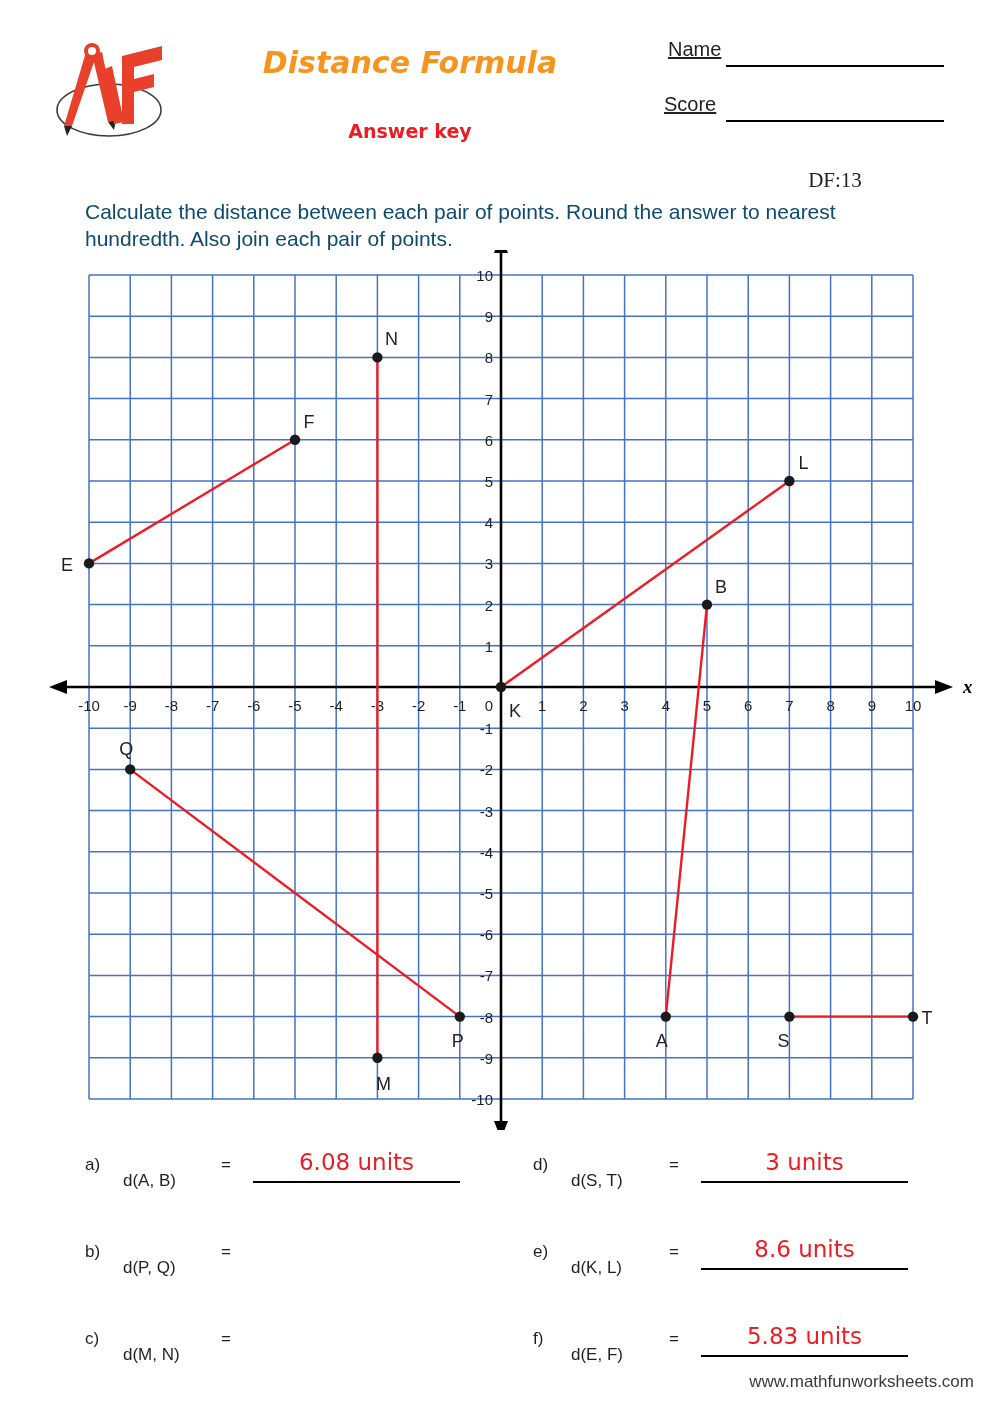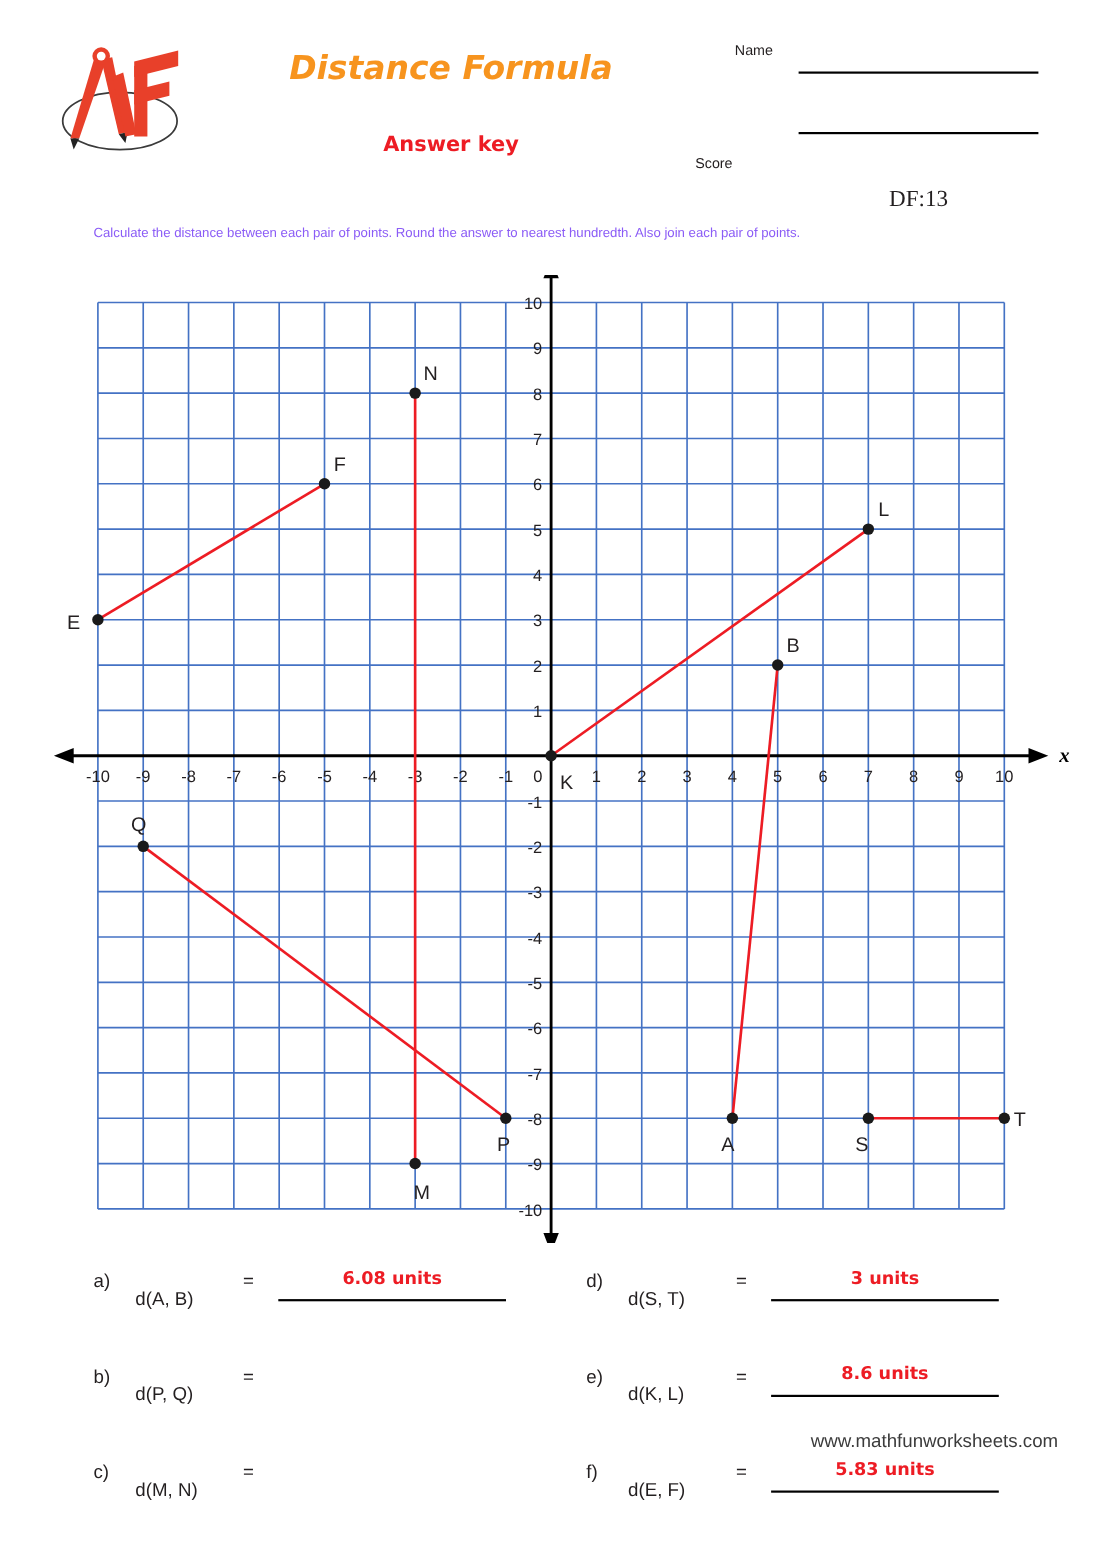--- a/index.html
+++ b/index.html
@@ -32,41 +32,41 @@
     position: absolute; left: 200px; top: 120px; width: 420px;
     text-align: center;
     font-family: "DejaVu Sans", sans-serif;
     font-size: 19px; font-weight: bold;
     color: #ED1C24;
   }
 
   .field-label {
     position: absolute;
     font-family: "Liberation Sans", sans-serif;
-    font-size: 13px; color: #231f20;
+    font-size: 20px; color: #231f20; text-decoration: underline;
   }
   .field-rule {
     position: absolute; height: 0; border-top: 2.4px solid #000;
   }
   #name-label { left: 668px; top: 38px; }
   #name-rule  { left: 726px; top: 65px; width: 218px; }
-  #score-label{ left: 632px; top: 93px; margin-top: 48px; }
+  #score-label{ left: 664px; top: 93px; }
   #score-rule { left: 726px; top: 120px; width: 218px; }
   #sheet-code {
     position: absolute; left: 726px; top: 140px; width: 218px;
     text-align: center;
     font-family: "Liberation Serif", serif;
     font-size: 21px; color: #231f20; margin-top: 28px;
   }
 
   
   #instructions {
     position: absolute; left: 85px; top: 198px; width: 830px;
     font-family: "Liberation Sans", sans-serif;
-    font-size: 12px; line-height: 27px; color: #8b5cf6;
+    font-size: 21px; line-height: 27px; color: #0c4a6e;
   }
 
   
   #graph { position: absolute; left: 0px; top: 250px; width: 1000px; height: 880px; }
   #graph svg { display: block; }
 
   
   #answers { position: absolute; left: 0; top: 1135px; width: 1000px; height: 240px; }
   .ans-item { position: absolute; height: 50px; }
   .ans-letter {
@@ -82,28 +82,28 @@
   .ans-eq {
     position: absolute; left: 136px; top: 12px;
     font-family: "Liberation Sans", sans-serif;
     font-size: 17px; color: #231f20;
   }
   .ans-blank {
     position: absolute; left: 168px; top: 6px; width: 207px; height: 32px;
     border-bottom: 2.2px solid #000;
     text-align: center;
     font-family: "DejaVu Sans", sans-serif;
-    font-size: 16px; font-weight: bold; color: #ED1C24;
+    font-size: 23px; font-weight: normal; color: #ED1C24;
     line-height: 26px;
   }
 
   
   #footer {
-    position: absolute; left: 0; top: 1300px; width: 1000px;
-    text-align: right; padding-right: 38px; box-sizing: border-box;
+    position: absolute; left: 0; top: 1372px; width: 1000px;
+    text-align: right; padding-right: 26px; box-sizing: border-box;
     font-family: "Liberation Sans", sans-serif;
     font-size: 17px; color: #3b3b3b;
   }
 </style>
 </head>
 <body>
 
 <div id="header">
 
   <div id="logo">

